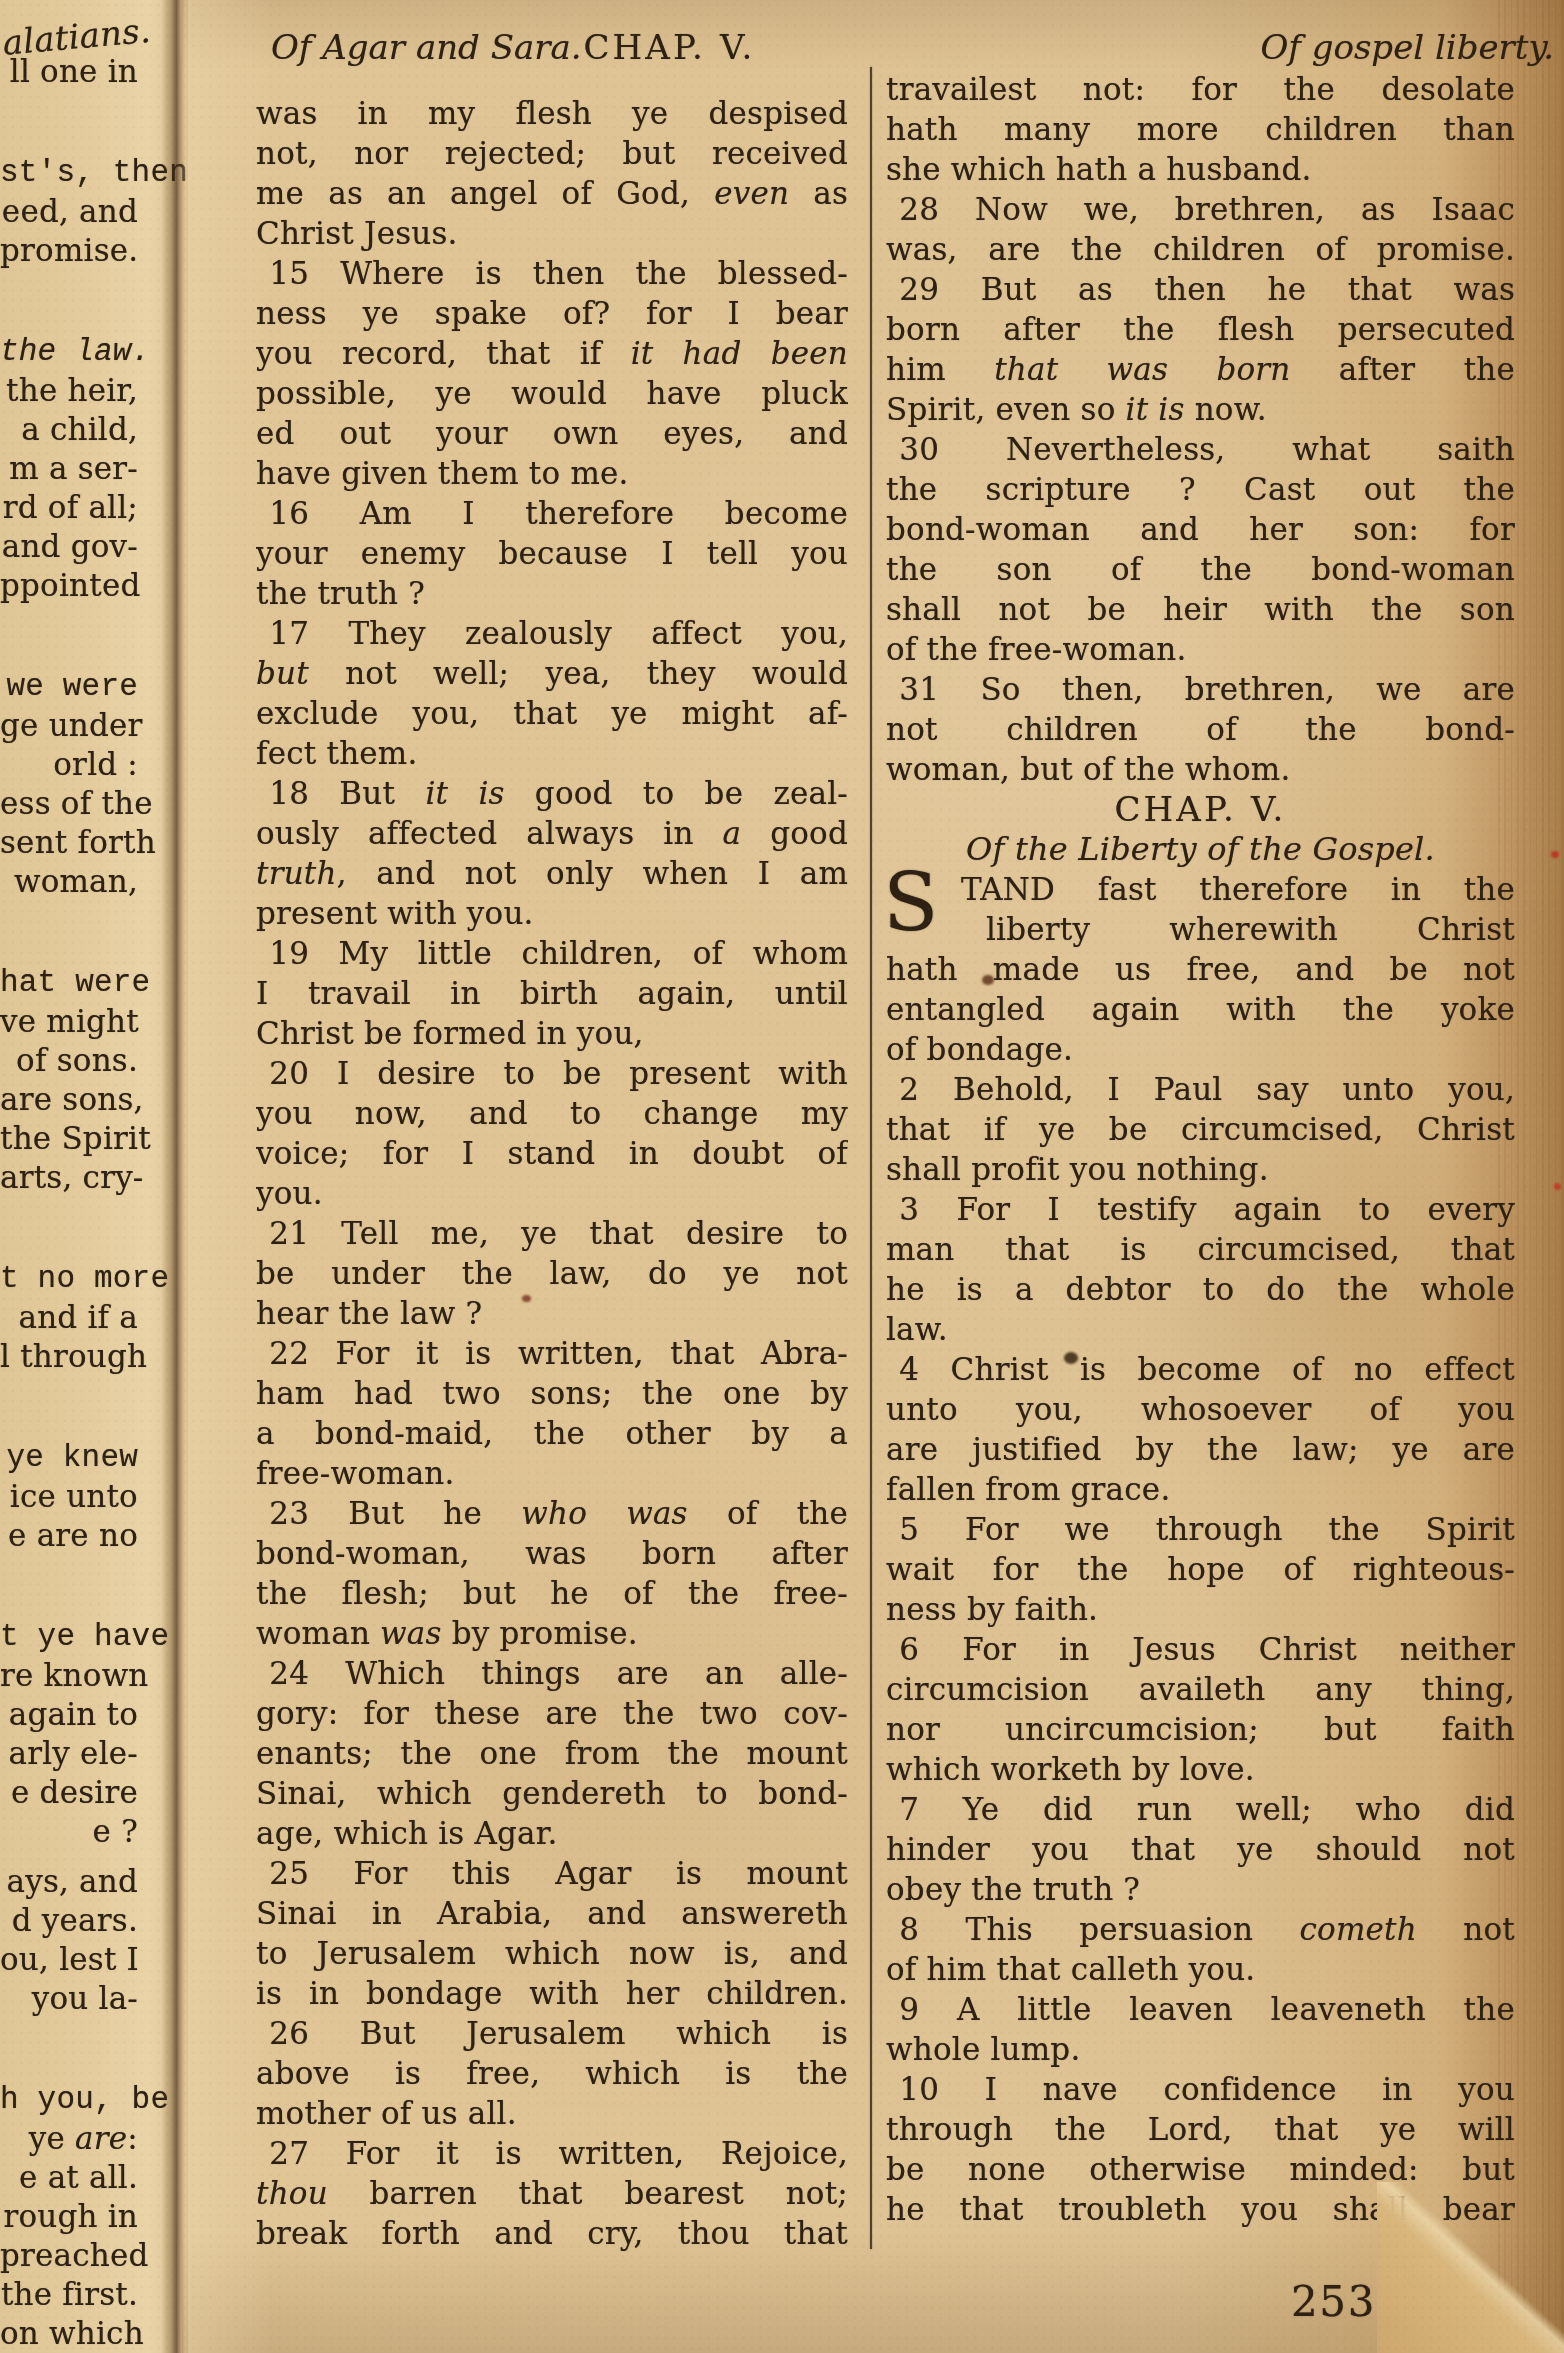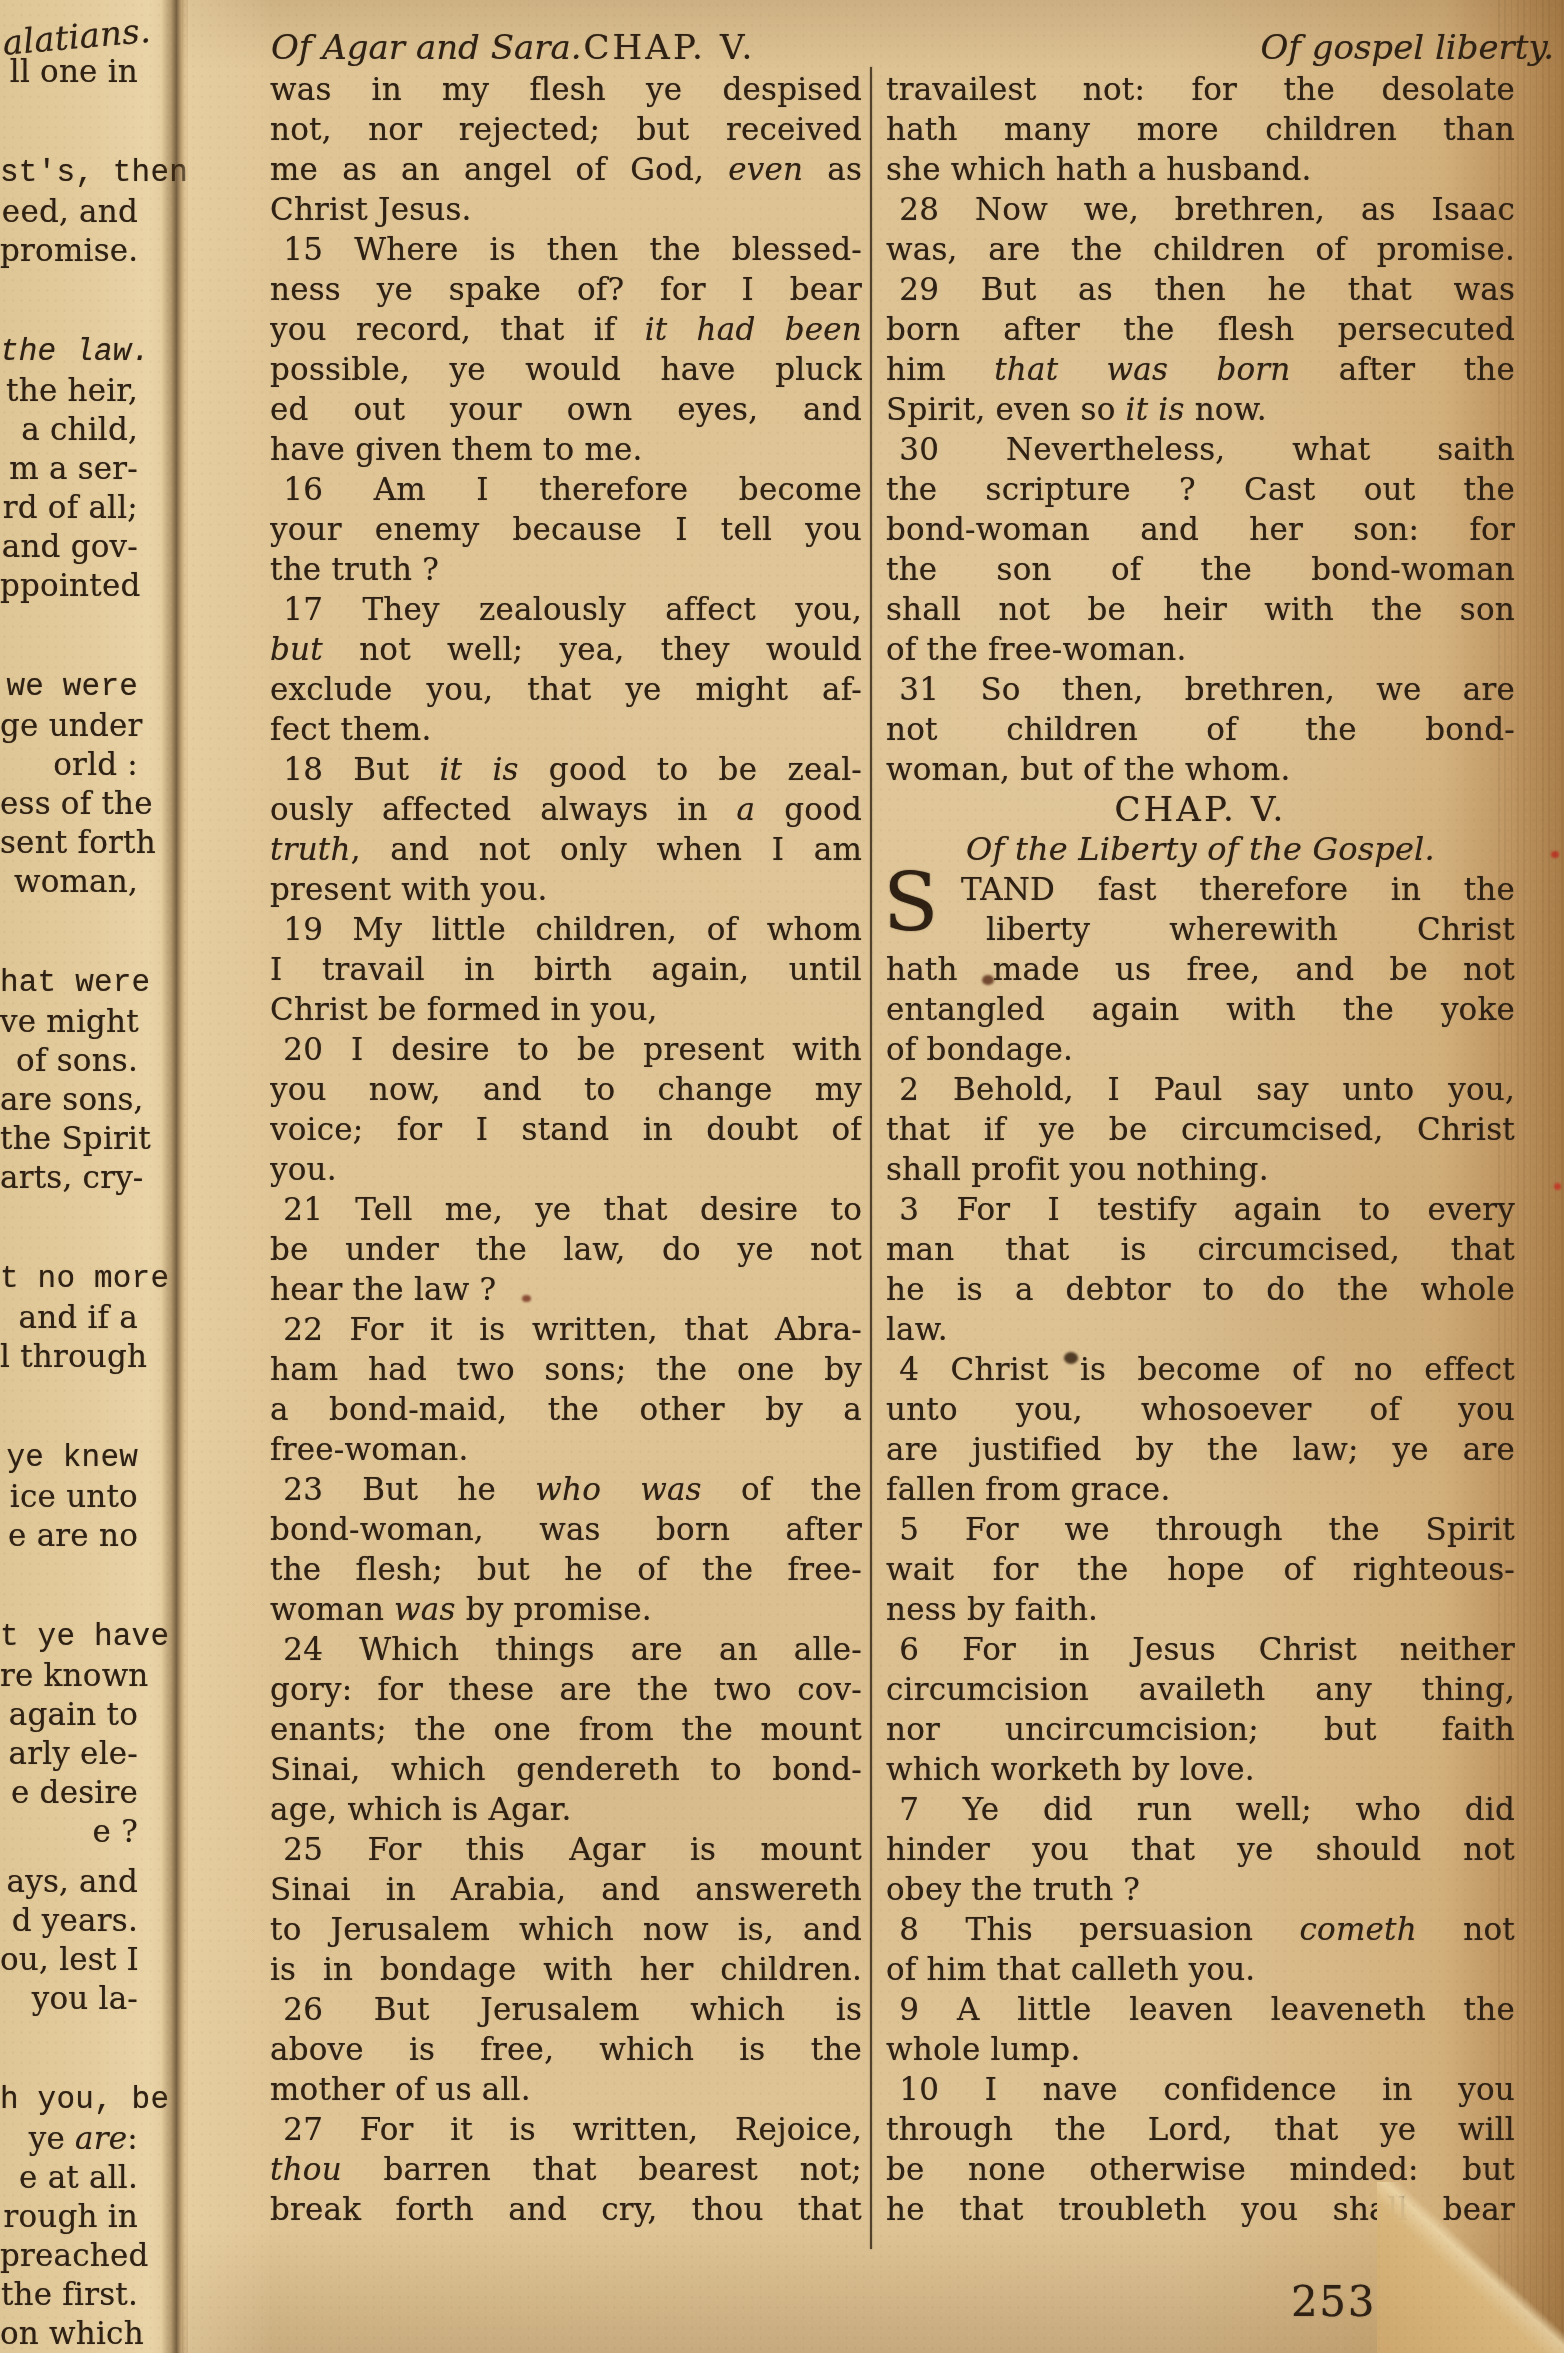--- a/index.html
+++ b/index.html
@@ -50,21 +50,21 @@
     position:absolute;left:188px;top:0;width:85px;height:2354px;pointer-events:none;
     background:linear-gradient(90deg, rgba(242,222,178,0.45), rgba(242,222,178,0));
   }
   
   .hdr{position:absolute;top:27px;font-size:34px;white-space:nowrap;text-shadow:0 0 0.9px rgba(46,33,19,0.5);}
   .hdr-left{left:271px;font-style:italic;}
   .hdr-center{left:548px;width:243px;text-align:center;font-size:34px;letter-spacing:3.1px;font-style:normal;}
   .hdr-right{left:1174px;width:380px;text-align:right;font-style:italic;}
   
   .col{position:absolute;top:69px;}
-  .col-left{left:270px;width:592px;}
+  .col-left{left:256px;width:592px;margin-top:24px;}
   .col-right{left:886px;width:629px;}
   .divider{
     position:absolute;left:870px;top:67px;width:2.3px;height:2182px;
     background:rgba(43,29,13,0.78);box-shadow:0 0 1.6px rgba(43,29,13,0.5);
   }
   .ln{
     height:40px;line-height:40px;font-size:31px;letter-spacing:0.2px;
     overflow:hidden;text-shadow:0 0 0.9px rgba(46,33,19,0.52);
   }
   .ln.j{text-align:justify;}

